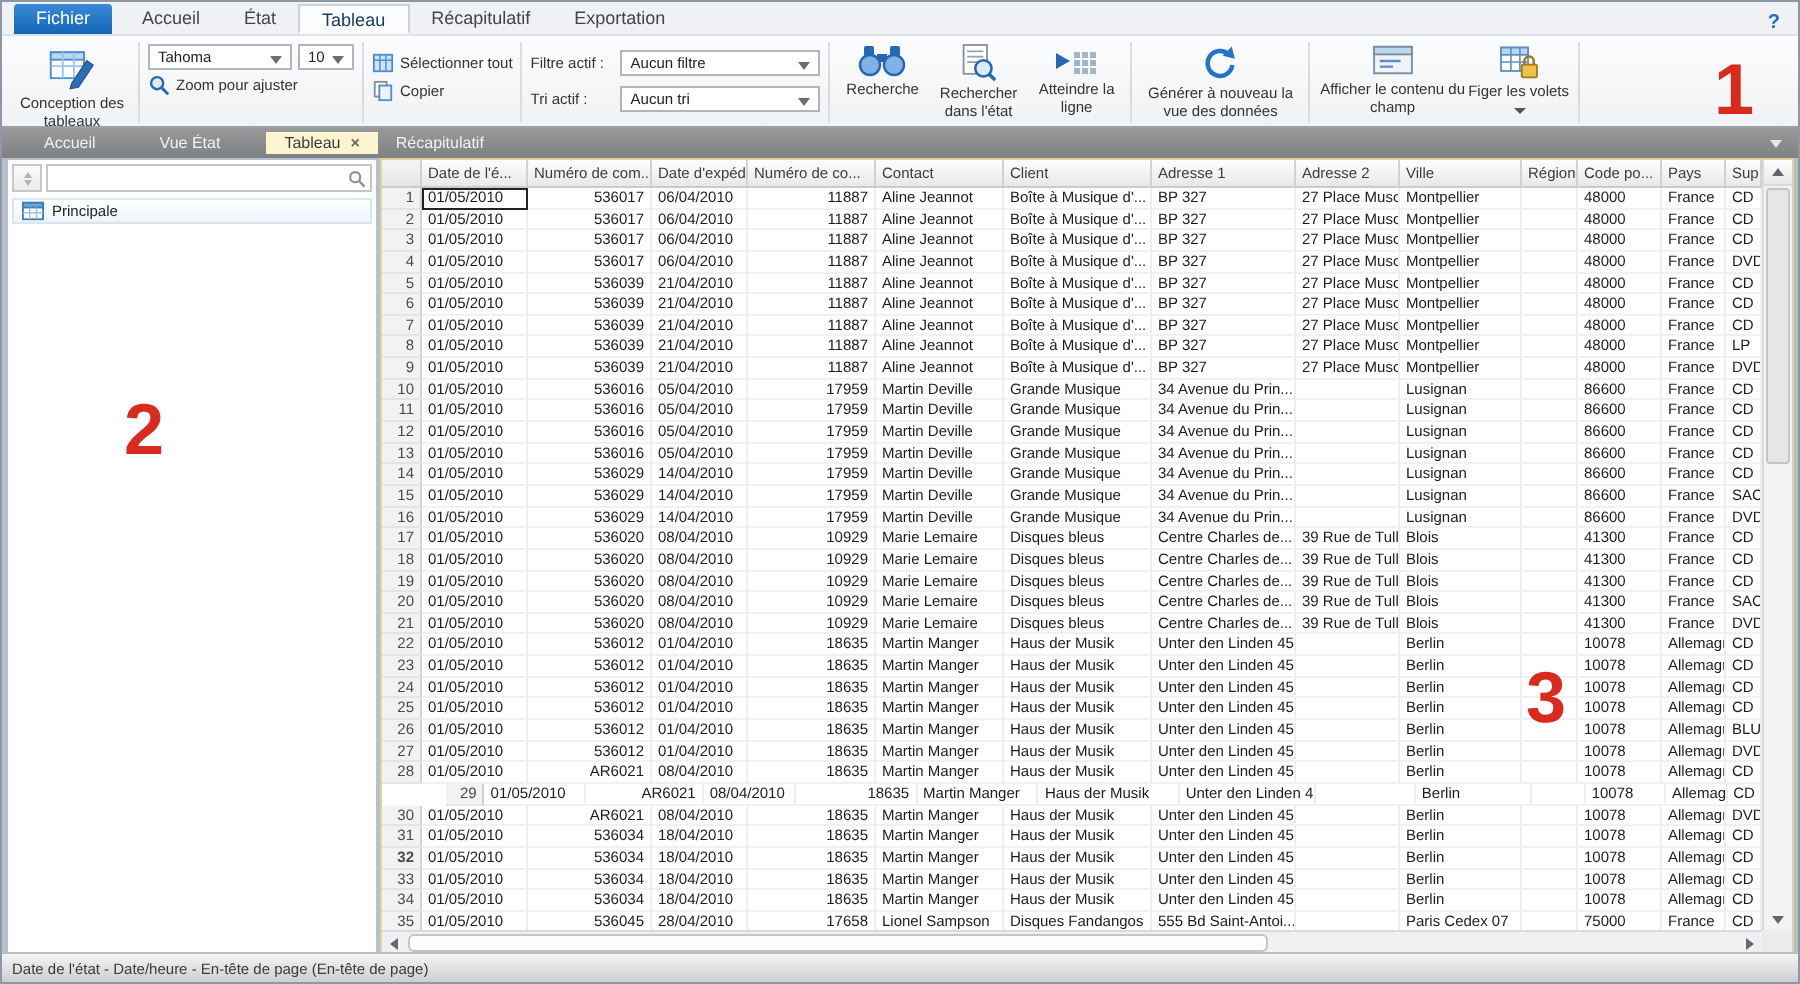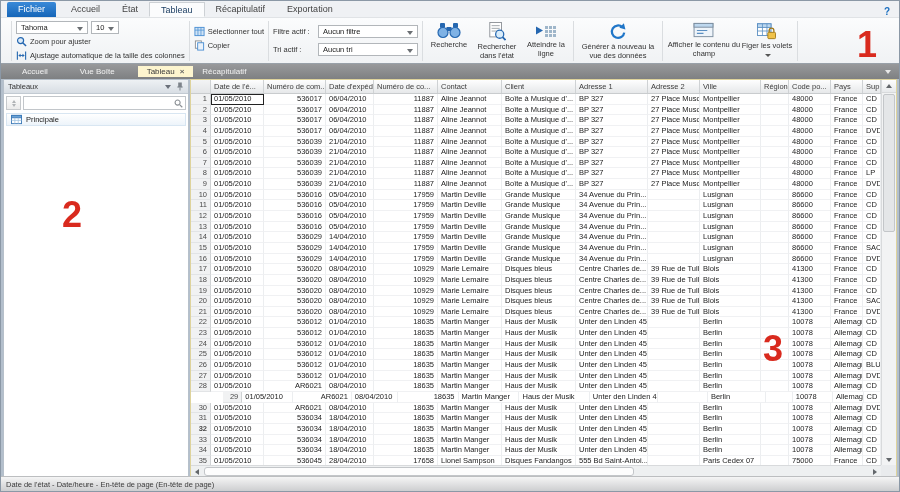--- a/index.html
+++ b/index.html
@@ -123,46 +123,48 @@
     <div class="rtab">Accueil</div>
     <div class="rtab">État</div>
     <div class="rtab rtab-active">Tableau</div>
     <div class="rtab">Récapitulatif</div>
     <div class="rtab">Exportation</div>
     <div class="help-icon">?</div>
   </div>
 
   <div class="ribbon">
 
+    <div class="rgroup">
+      <div class="bigbtn">
+        <span>
+          <svg width="24" height="24" viewBox="0 0 26 26">
+              <rect x="1.5" y="4.5" width="18" height="14" fill="#fff" stroke="#4a8fd3"></rect>
+              <rect x="1.5" y="4.5" width="18" height="4" fill="#bcd8f0" stroke="#4a8fd3"></rect>
+              <path d="M8 4.5v14M14 4.5v14M1.5 12h18" stroke="#9cc3e8" stroke-width="1"></path>
+              <path d="M13 21 L21 9 l3.5 2.4 -8 12 -4.6 0.8z" fill="#2e6db4" stroke="#1d4f8a" stroke-width="0.6"></path>
+            </svg>
+        </span>
+        <span class="lbl">Conception des tableaux</span>
+      </div>
+    </div>
     <div class="rsep"></div>
 
     <div class="rgroup col-group">
       <div class="frow">
         <div class="combo" style="width:72px">Tahoma</div>
         <div class="combo" style="width:28px">10</div>
       </div>
       <div class="frow">
         <span>
           <svg width="11" height="11" viewBox="0 0 12 12">
               <circle cx="5" cy="5" r="3.3" fill="#dcebf8" stroke="#2567b0" stroke-width="1.3"></circle>
               <path d="M7.6 7.6 L11 11" stroke="#2567b0" stroke-width="1.6"></path>
             </svg>
         </span>
         <span class="smalllbl">Zoom pour ajuster</span>
-      </div>
-      <div class="frow">
-        <span>
-          <svg width="11" height="11" viewBox="0 0 12 12">
-              <path d="M1.5 1.5v9M10.5 1.5v9" stroke="#2567b0" stroke-width="1.2"></path>
-              <path d="M3.5 6h5" stroke="#2567b0"></path>
-              <polygon points="2.5,6 5,4.2 5,7.8" fill="#2567b0"></polygon>
-              <polygon points="9.5,6 7,4.2 7,7.8" fill="#2567b0"></polygon>
-            </svg>
-        </span>
-        <span class="smalllbl">Ajustage automatique de la taille des colonnes</span>
       </div>
     </div>
     <div class="rsep"></div>
 
     <div class="rgroup col-group" style="padding-top:4px">
       <div class="frow">
         <span>
           <svg width="11" height="11" viewBox="0 0 12 12">
               <rect x="1" y="1.5" width="10" height="9" fill="#cfe3f5" stroke="#4a8fd3"></rect>
               <path d="M1 4.5h10M4.3 1.5v9M7.6 1.5v9" stroke="#4a8fd3" stroke-width="0.8"></path>
@@ -275,43 +277,30 @@
             </svg>
         </span>
         <span class="lbl"><span>Figer les volets</span><span class="caret"></span></span>
       </div>
     </div>
     <div class="rsep"></div>
   </div>
 
   <div class="doctabs">
     <div class="dtab">Accueil</div>
-    <div class="dtab sp">Vue Boîte</div>
+    <div class="dtab sp">Vue État</div>
     <div class="dtab dtab-active">
       <span>Tableau</span>
       <span class="dtab-close">×</span>
     </div>
     <div class="dtab">Récapitulatif</div>
     <div class="dtab-caret"></div>
   </div>
 
   <div class="panel">
-    <div class="panel-header">
-      <span>Tableaux</span>
-      <span class="ph-icons">
-        <span class="chev"></span>
-        <span>
-          <svg width="8" height="9" viewBox="0 0 8 9">
-              <rect x="2.2" y="0.5" width="3.6" height="4.5" fill="#7d838a"></rect>
-              <path d="M1.4 5h5.2" stroke="#7d838a" stroke-width="1.2"></path>
-              <path d="M4 5.5v3" stroke="#7d838a" stroke-width="1"></path>
-            </svg>
-        </span>
-      </span>
-    </div>
     <div class="search-row">
       <div class="sort-btn">
         <span class="tri-u"></span>
         <span class="tri-d"></span>
       </div>
       <div class="search-box">
         <input type="text" value="" style="">
         <span style="padding-right:2px">
           <svg width="9" height="9" viewBox="0 0 10 10">
               <circle cx="4" cy="4" r="2.8" fill="none" stroke="#8a8f94" stroke-width="1.2"></circle>

